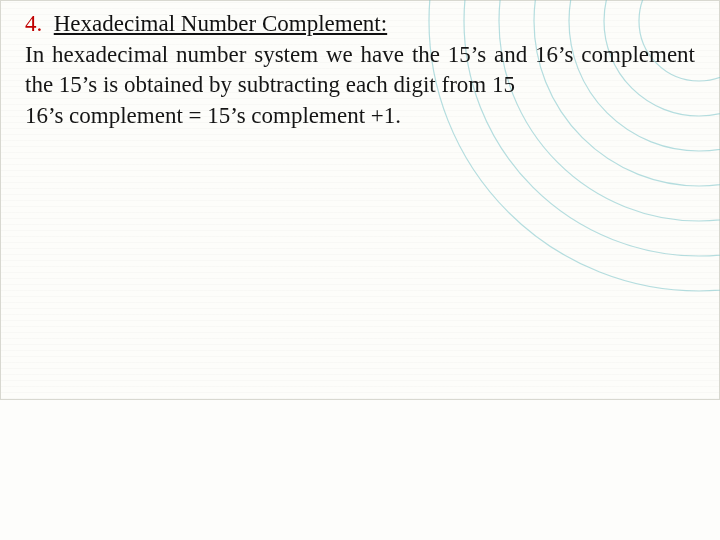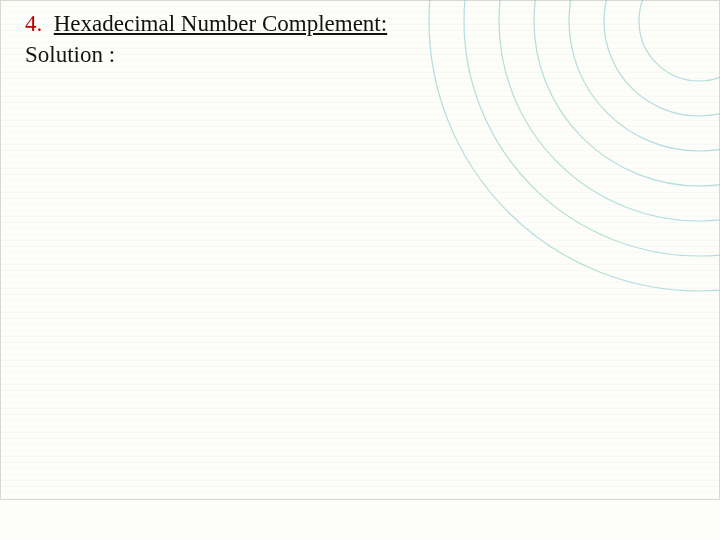--- a/index.html
+++ b/index.html
@@ -7,21 +7,21 @@
     padding: 0;
     width: 720px;
     height: 540px;
     overflow: hidden;
     font-family: Georgia, 'Times New Roman', serif;
     background: #fdfdfb;
     position: relative;
   }
   .slide {
     width: 720px;
-    height: 500px;
+    height: 400px;
     position: relative;
     box-sizing: border-box;
     background:
       repeating-linear-gradient(
         0deg,
         rgba(0,0,0,0.02),
         rgba(0,0,0,0.02) 1px,
         transparent 1px,
         transparent 6px
       ),
@@ -71,21 +71,22 @@
     <circle cx="300" cy="300" r="270"></circle>
   </svg>
 
   <div class="content">
 
     <p class="p-left">
       <span class="num">4.</span>
       <span>&nbsp;</span><span class="title-text">Hexadecimal Number  Complement:</span>
     </p>
 
+    <p class="p-body">In hexadecimal number system we have the 15’s and 16’s complement the 15’s is obtained by subtracting each digit from 15</p>
+
+    <p class="p-left">16’s complement = 15’s complement +1.</p>
 
 
-
-    <p class="p-left">Solution :</p>
 
 
   </div>
 
 </div>
 
 </body></html>

